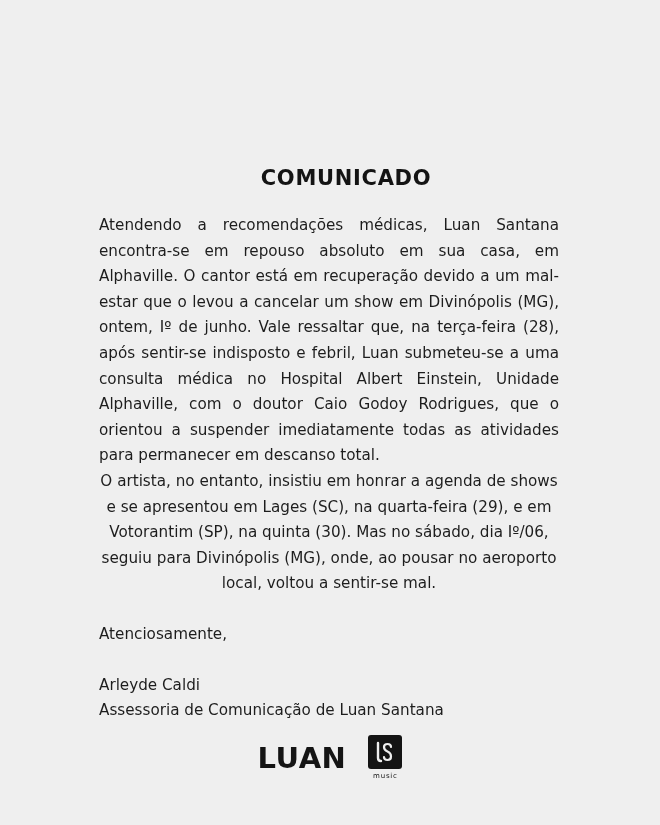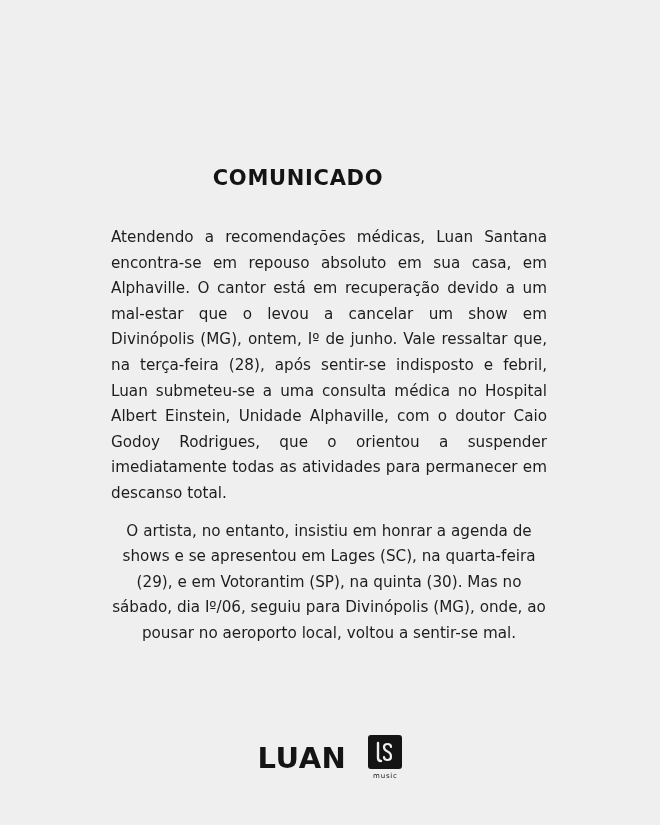--- a/index.html
+++ b/index.html
@@ -23,34 +23,35 @@
   .doc-title {
     position: absolute;
     top: 166px;
     left: 0;
     width: 596px;
     text-align: center;
     font-size: 21px;
     font-weight: bold;
     letter-spacing: 0.7px;
     color: #141414;
+    padding-left: 48px;
   }
   .body-block {
     position: absolute;
     top: 213px;
     left: 99px;
     width: 460px;
   }
   .para {
     text-align: justify;
     text-justify: inter-word;
     font-size: 15.2px;
     line-height: 25.6px;
     color: #1d1d1d;
-    margin: 12px;
+    margin: 0;
   }
   .para.last-free {
     text-align: center;
   }
   .sign-line {
     font-size: 15.2px;
     line-height: 25.6px;
     color: #1d1d1d;
     text-align: left;
   }
@@ -103,21 +104,28 @@
 <body>
 
 <div class="page">
 
   <div class="doc-title">COMUNICADO</div>
 
   <div class="body-block">
     <p class="para">Atendendo a recomendações médicas, Luan Santana encontra-se em repouso absoluto em sua casa, em Alphaville. O cantor está em recuperação devido a um mal-estar que o levou a cancelar um show em Divinópolis (MG), ontem, Iº de junho. Vale ressaltar que, na terça-feira (28), após sentir-se indisposto e febril, Luan submeteu-se a uma  consulta médica no Hospital Albert Einstein, Unidade Alphaville, com o doutor Caio Godoy Rodrigues, que o orientou a suspender imediatamente todas as atividades para permanecer em descanso total.</p>
     <p class="para last-free">O artista, no entanto, insistiu em honrar a agenda de shows e se apresentou em Lages (SC), na quarta-feira (29), e em Votorantim (SP), na quinta (30). Mas no sábado, dia Iº/06, seguiu para Divinópolis (MG), onde, ao pousar no aeroporto local, voltou a sentir-se mal.</p>
 
+    <div class="sign-block">
+      <div class="sign-line">Atenciosamente,</div>
+    </div>
 
+    <div class="sign-block">
+      <div class="sign-line">Arleyde Caldi</div>
+      <div class="sign-line">Assessoria de Comunicação de Luan Santana</div>
+    </div>
   </div>
 
   <div class="footer">
     <div class="wordmark">LUAN</div>
     <div class="logo-mark">
       <div class="logo-box">
         <svg width="22" height="24" viewBox="0 0 22 24" aria-hidden="true">
           <path d="M4 3 L4 18 Q4 21 7 21" stroke="#efefef" stroke-width="2.4" fill="none" stroke-linecap="round"></path>
           <path d="M17 7 Q17 4 13.5 4 Q10 4 10 7 Q10 10 13.5 11.5 Q17 13 17 16.5 Q17 20 13.5 20 Q10 20 10 17" stroke="#efefef" stroke-width="2.2" fill="none" stroke-linecap="round"></path>
         </svg>

